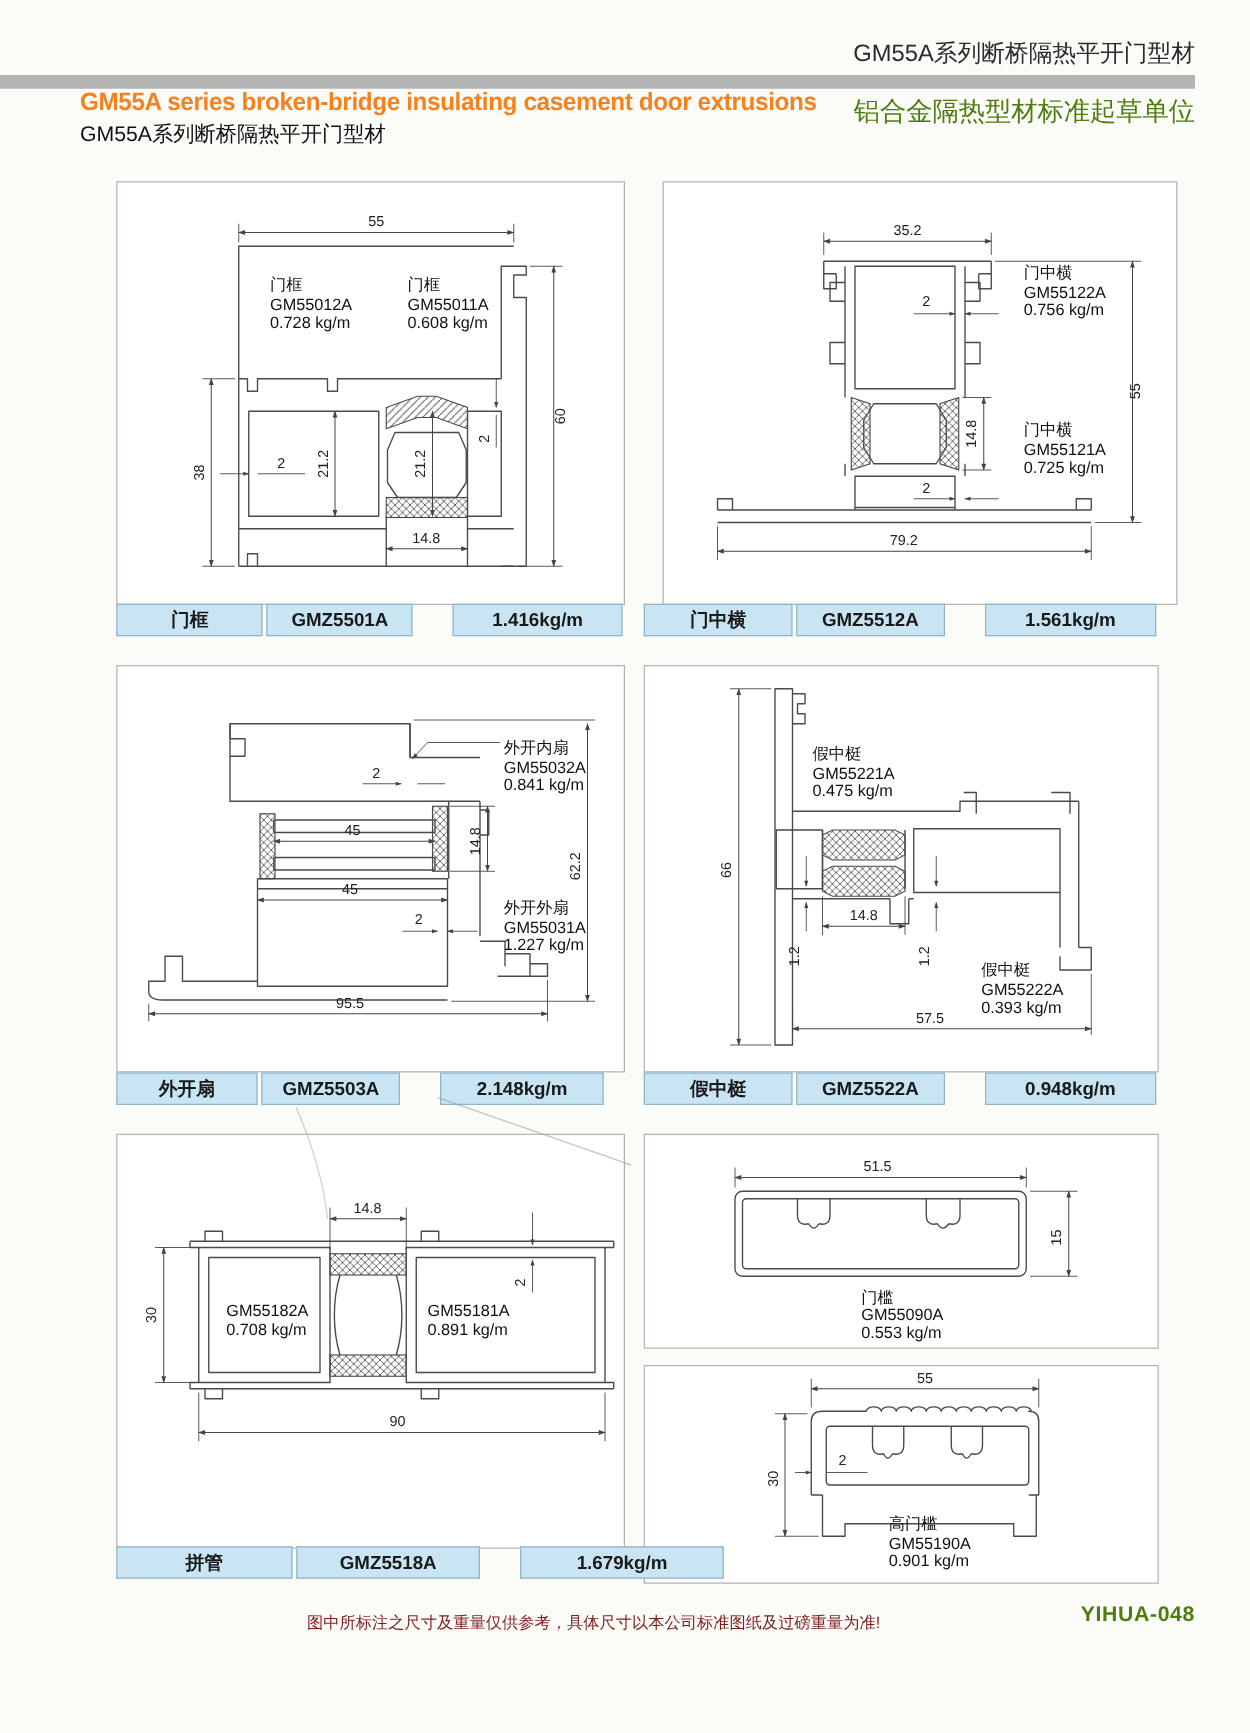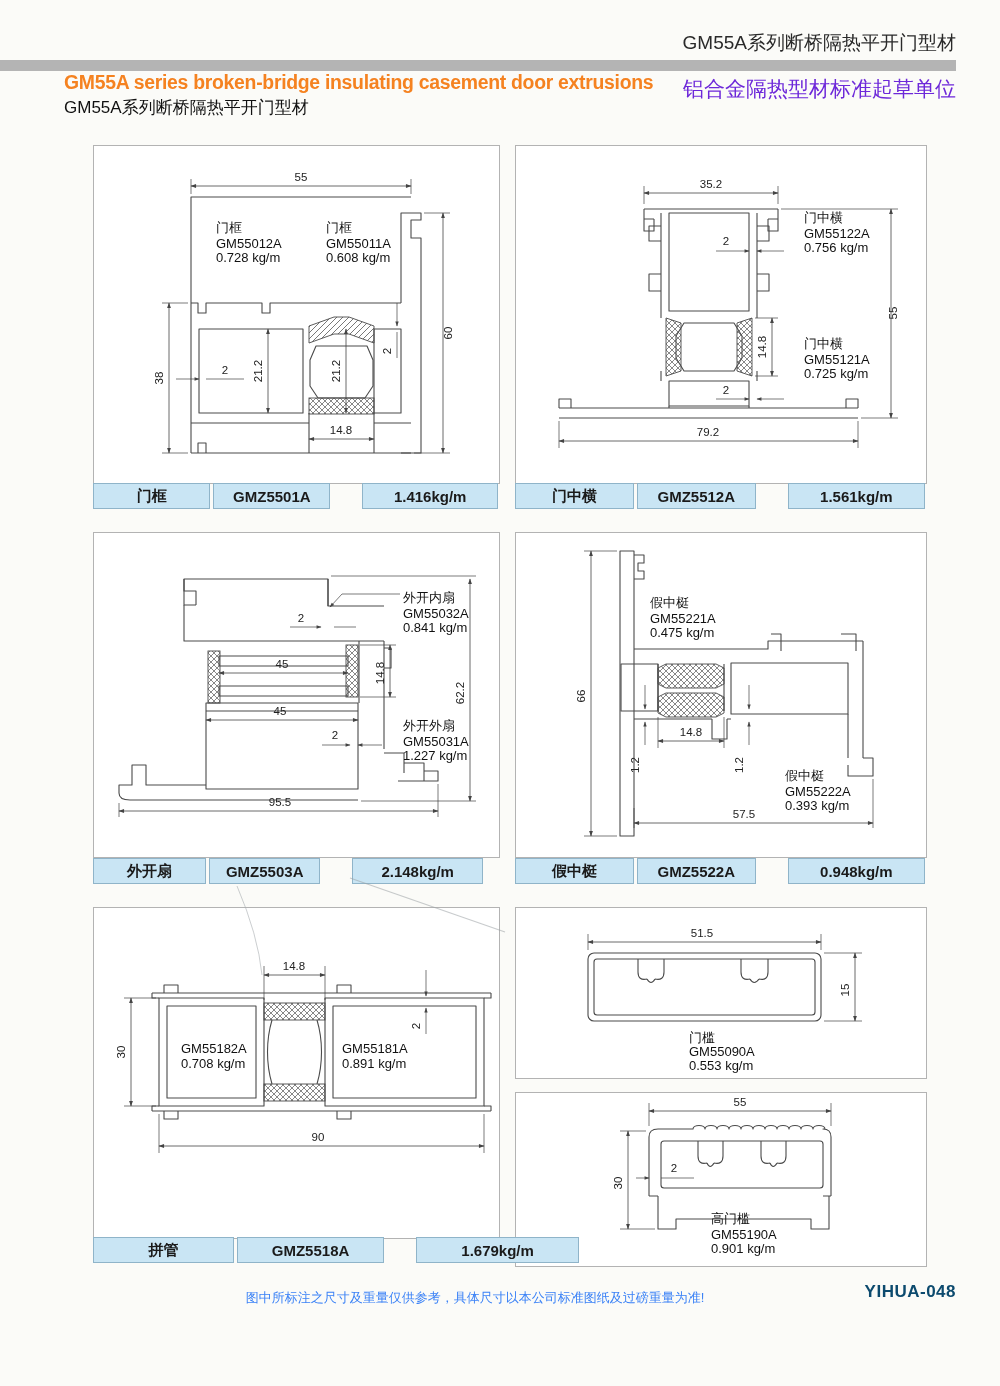--- a/index.html
+++ b/index.html
@@ -4,44 +4,44 @@
 <style>
   html,body{margin:0;padding:0;}
   body{width:1000px;height:1386px;position:relative;background:#fbfbf8;
        font-family:"Liberation Sans",sans-serif;color:#222;overflow:hidden;}
   
   .hdr-top-right{position:absolute;top:30px;right:44px;font-size:19px;color:#2a2a2a;}
   .hdr-graybar{position:absolute;top:60px;left:0;width:956px;height:11px;background:#b4b4b4;}
   .hdr-title-en{position:absolute;top:71px;left:64px;font-size:20px;font-weight:bold;
        color:#f58220;transform:scaleX(.97);transform-origin:left;letter-spacing:-.3px;}
   .hdr-title-zh{position:absolute;top:96px;left:64px;font-size:17px;color:#111;}
-  .hdr-sub-right{position:absolute;top:75px;right:44px;font-size:21px;color:#6d28d9;}
+  .hdr-sub-right{position:absolute;top:75px;right:44px;font-size:21px;color:#4d7c0f;}
   
   .panel{position:absolute;background:#fff;border:1px solid #b3b3b3;}
   .bar{position:absolute;height:26px;display:flex;gap:3px;}
   .bar .cell{background:#c9e5f4;border:1px solid #8fb4c9;display:flex;align-items:center;
        justify-content:center;font-weight:bold;font-size:15px;color:#1a1a1a;box-sizing:border-box;}
   .bar .c1{flex:0 0 29%;}
   .bar .c2{flex:1 1 auto;text-align:right;}
   .bar .c3{flex:0 0 33.5%;margin-left:29px;}
   
   .ol{fill:none;stroke:#4a4a4a;stroke-width:1.1;stroke-linejoin:round;}
   .ht{fill:url(#xh);stroke:#4a4a4a;stroke-width:.9;}
   .hd{fill:url(#dh);stroke:#4a4a4a;stroke-width:.9;}
   .dl{fill:none;stroke:#444;stroke-width:.8;marker-start:url(#ar);marker-end:url(#ar);}
   .ldr{fill:none;stroke:#444;stroke-width:.7;marker-end:url(#ar);}
   .xl{fill:none;stroke:#444;stroke-width:.7;}
   text.dim{font-family:"Liberation Sans",sans-serif;font-size:11.5px;fill:#222;}
   text.lbl{font-family:"Liberation Sans",sans-serif;font-size:13px;fill:#111;}
   .mid{text-anchor:middle;}
   
   .foot-note{position:absolute;top:1289px;left:150px;width:650px;text-align:center;
-       font-size:13px;color:#3b82f6;}
+       font-size:13px;color:#7f1d1d;}
   .foot-code{position:absolute;top:1282px;right:44px;font-size:17px;font-weight:bold;
-       letter-spacing:.5px;color:#0c4a6e;}
+       letter-spacing:.5px;color:#4d7c0f;}
   .artifact{position:absolute;left:200px;top:850px;pointer-events:none;}
 </style>
 </head>
 <body>
 
 <svg width="0" height="0" style="position:absolute" aria-hidden="true">
   <defs>
     <marker id="ar" viewBox="0 0 10 10" refX="9" refY="5" markerWidth="9.5" markerHeight="7" orient="auto-start-reverse">
       <path d="M0,1.6 L10,5 L0,8.4 z" fill="#444"></path>
     </marker>
@@ -105,21 +105,21 @@
     <text class="lbl" x="122" y="86">门框</text>
     <text class="lbl" x="122" y="102">GM55012A</text>
     <text class="lbl" x="122" y="116">0.728 kg/m</text>
     <text class="lbl" x="232" y="86">门框</text>
     <text class="lbl" x="232" y="102">GM55011A</text>
     <text class="lbl" x="232" y="116">0.608 kg/m</text>
   </g>
 </svg>
 </div>
 
-<div class="panel" style="left:515px;top:145px;width:410px;height:337px">
+<div class="panel" style="left:530px;top:145px;width:410px;height:337px">
 <svg width="410" height="337" viewBox="0 0 410 337">
   <g class="ol">
     <path d="M128,63 H262 M128,73 H138 M252,73 H262"></path>
     <path d="M128,63 V85 H138 V73 M262,63 V85 H252 V73"></path>
     <rect x="153" y="67" width="80" height="98"></rect>
     <path d="M145,67 V172 M241,67 V172"></path>
     <path d="M145,80 H133 V95 H145 M241,80 H253 V95 H241"></path>
     <path d="M145,128 H133 V145 H145 M241,128 H253 V145 H241"></path>
     <path d="M168,177 H218 L226,190 V212 L218,225 H168 L160,212 V190 Z"></path>
     <rect x="153" y="235" width="80" height="25"></rect>

